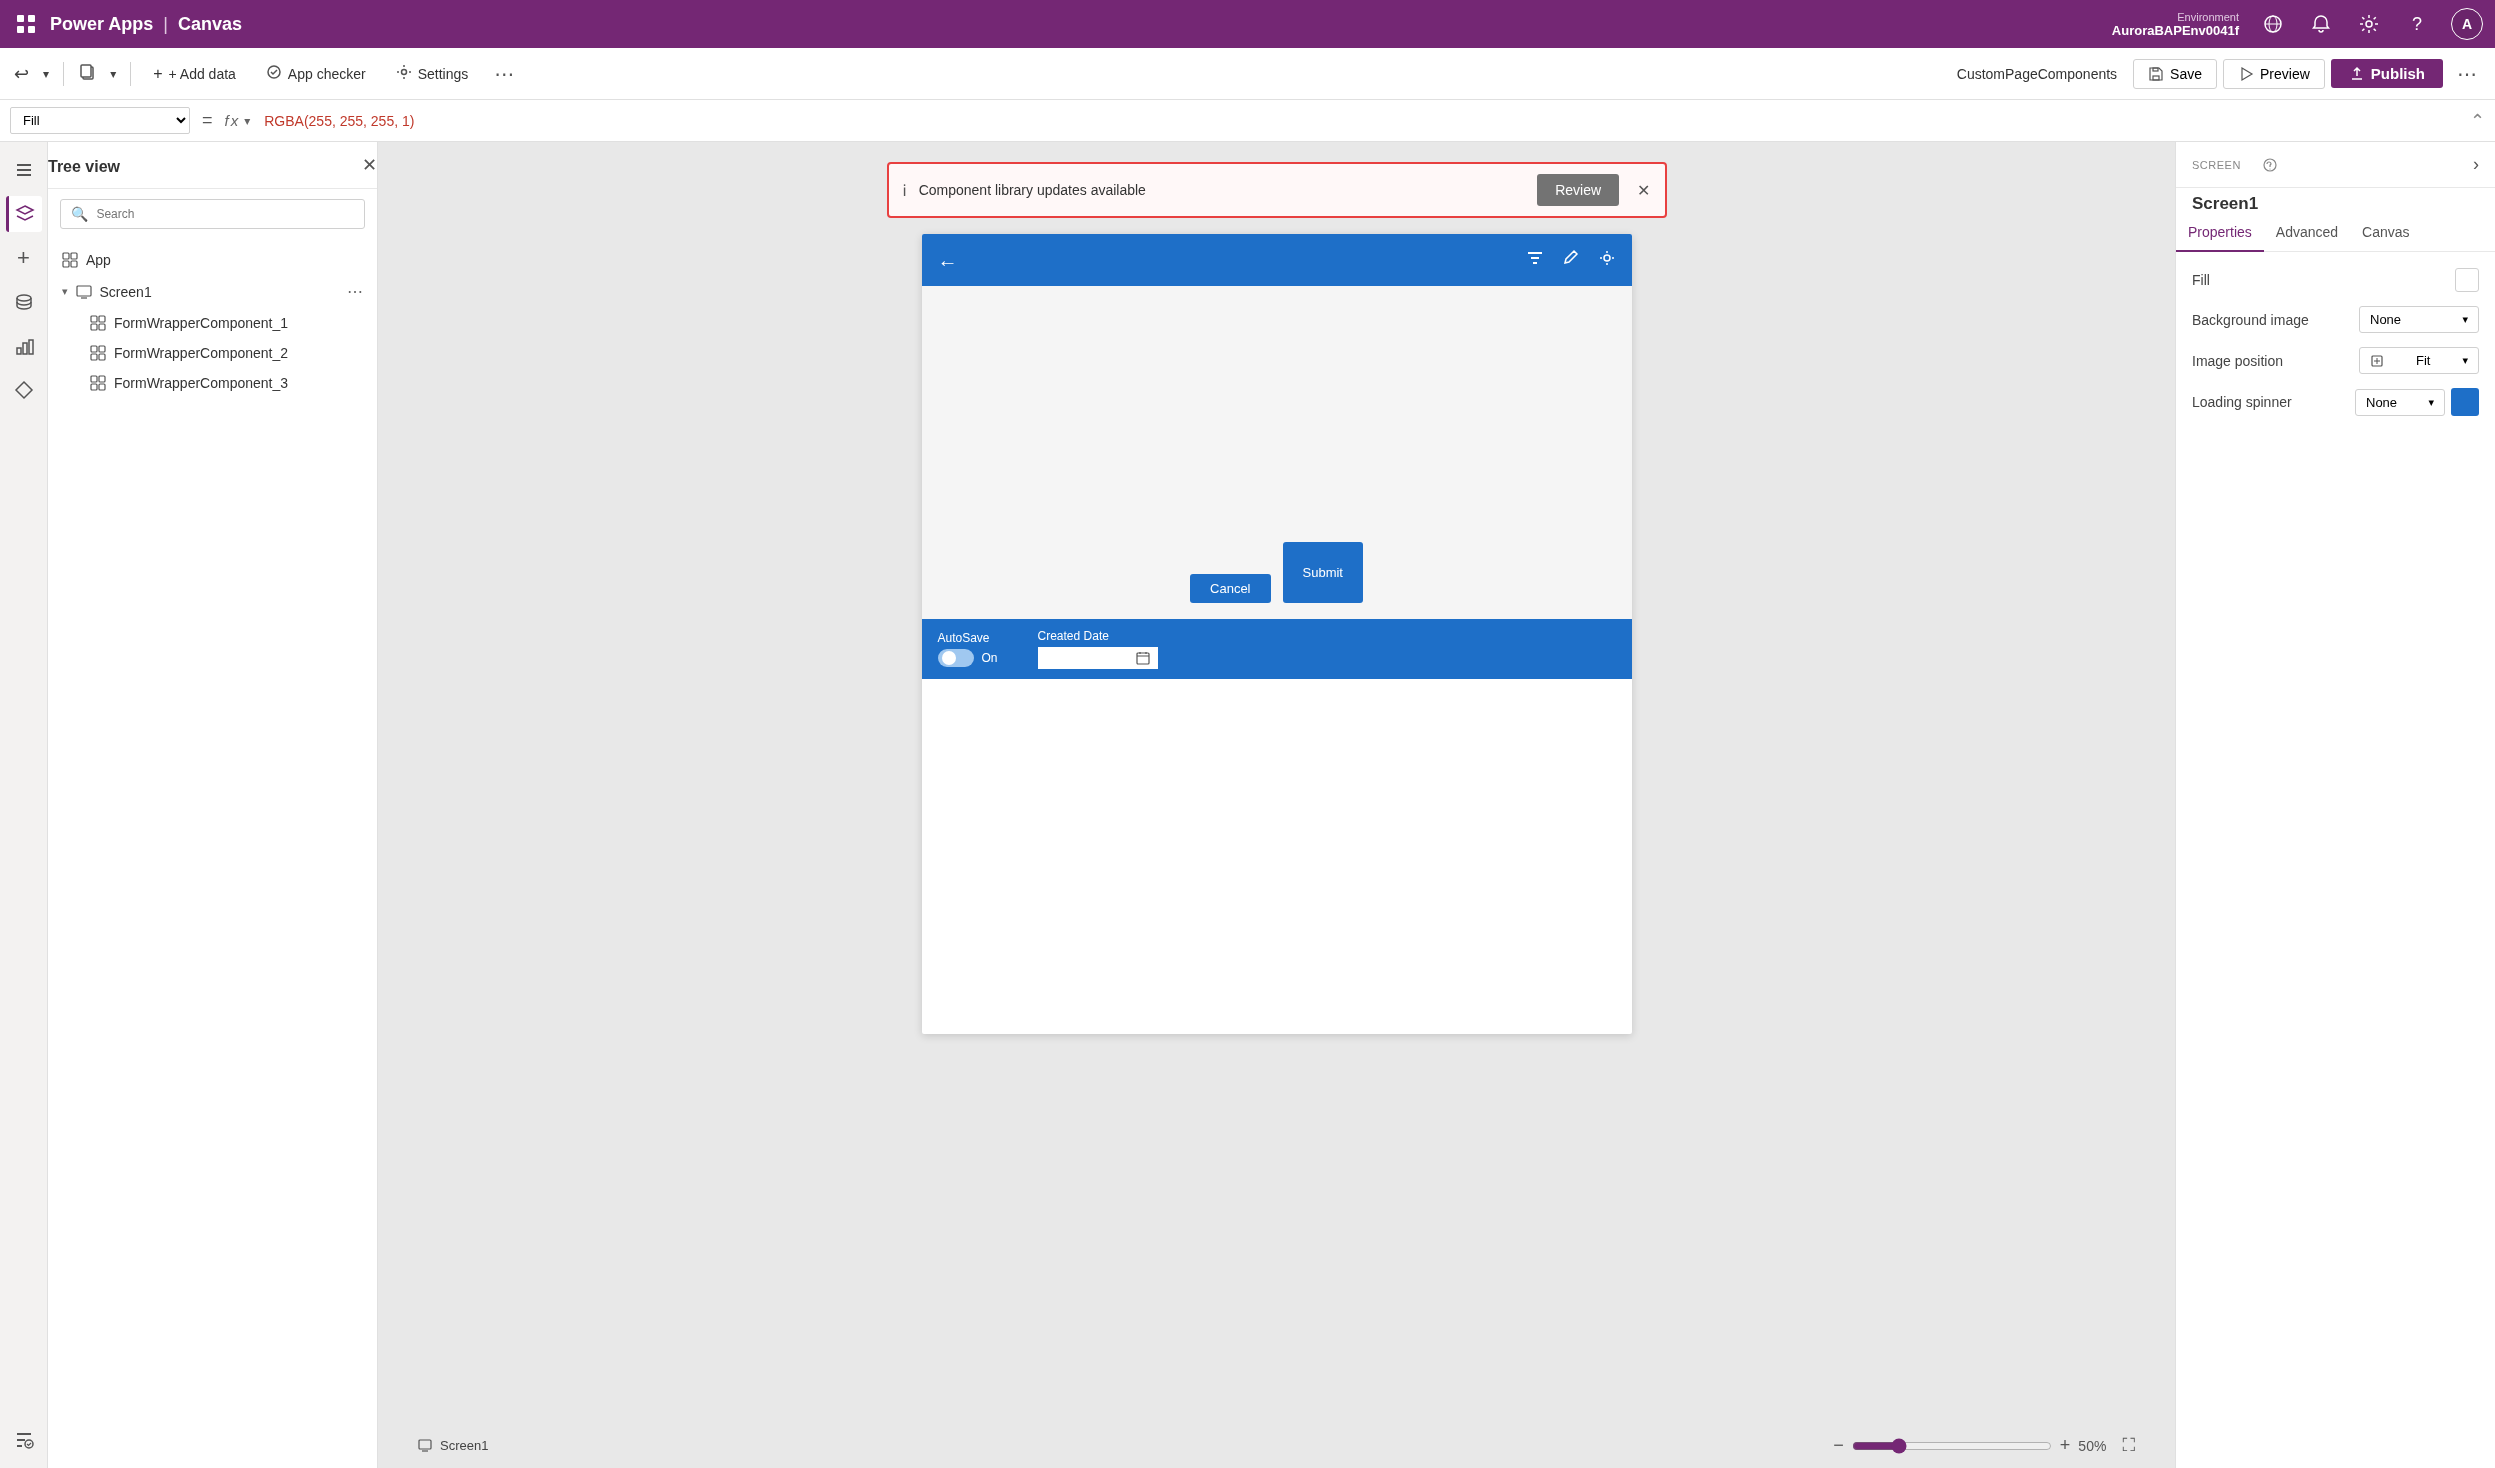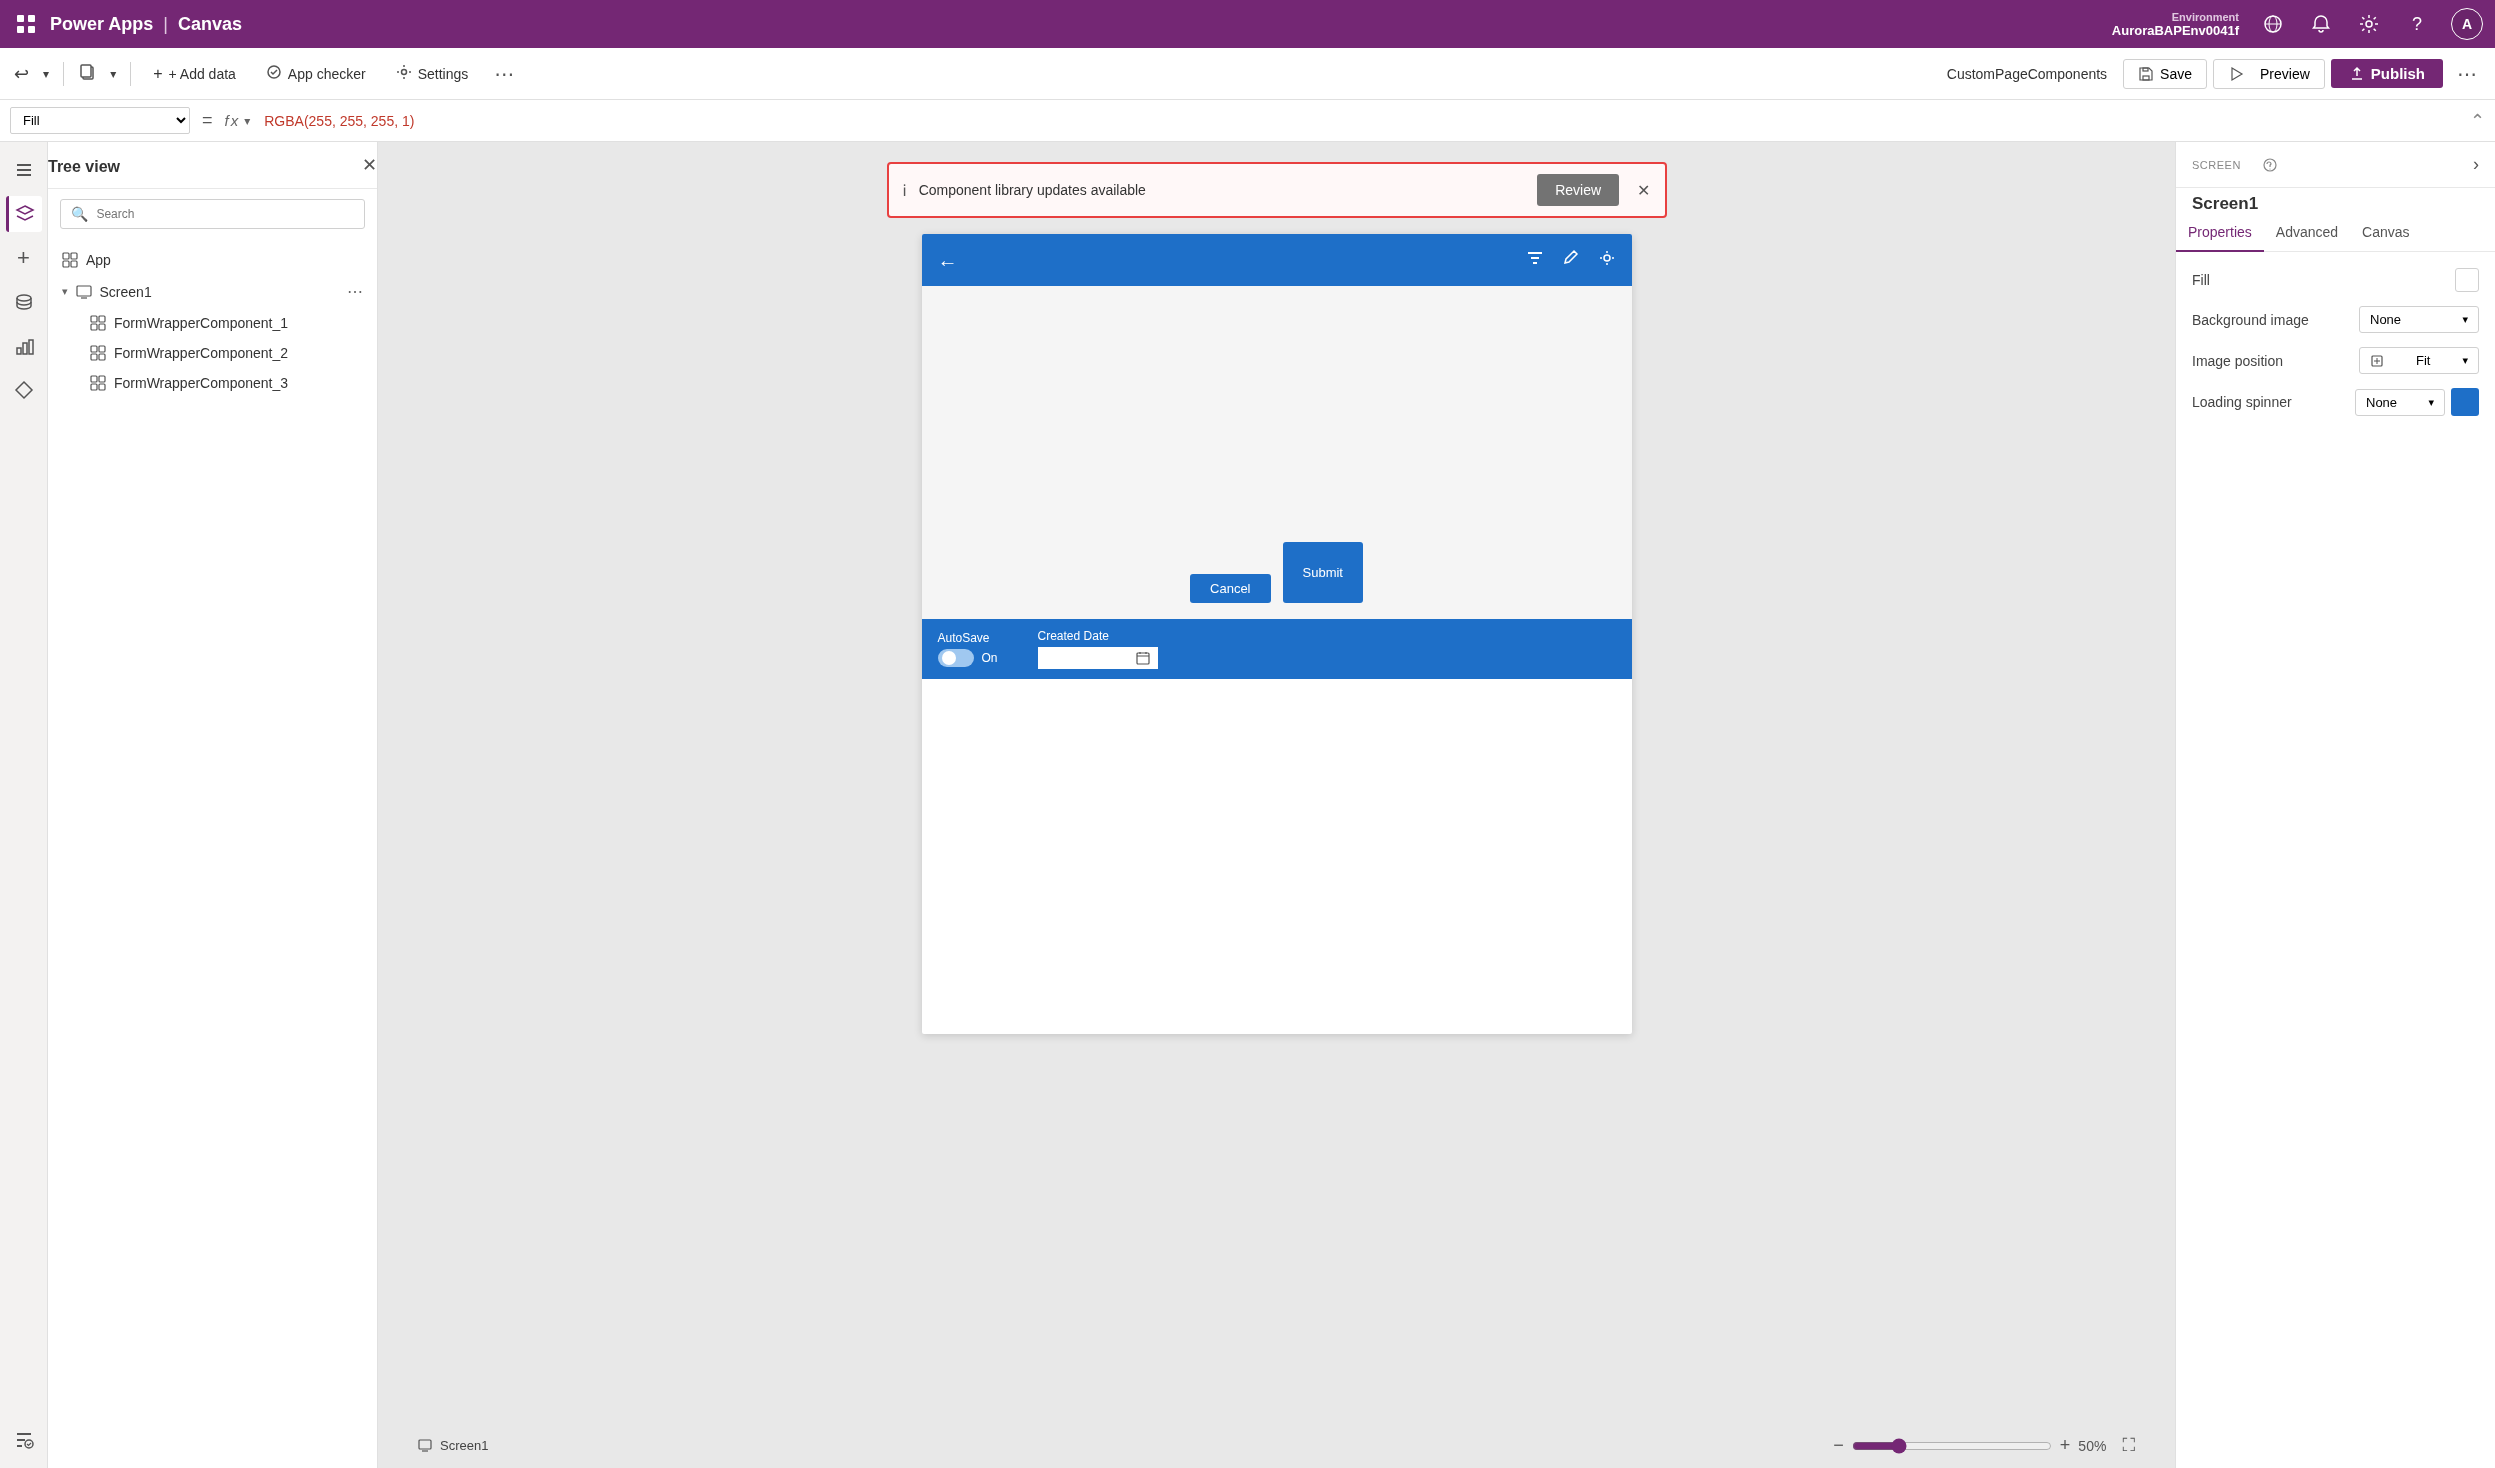--- a/index.html
+++ b/index.html
@@ -12,21 +12,21 @@
       display: flex;
       align-items: center;
       padding: 0 12px;
       color: white;
       justify-content: space-between;
     }
     .topbar-left { display: flex; align-items: center; gap: 10px; }
     .topbar-title { font-size: 18px; font-weight: 600; color: white; }
     .topbar-right { display: flex; align-items: center; gap: 20px; }
     .topbar-env { display: flex; flex-direction: column; align-items: flex-end; font-size: 12px; }
-    .topbar-env-label { color: #e0c8e0; font-size: 11px; font-weight: bold; }
+    .topbar-env-label { color: #e0c8e0; font-size: 11px; }
     .topbar-env-name { color: white; font-weight: 600; font-size: 13px; }
     .topbar-icon { width: 28px; height: 28px; display: flex; align-items: center; justify-content: center; cursor: pointer; color: white; font-size: 18px; }
     .avatar { width: 32px; height: 32px; border-radius: 50%; background: #6b246b; border: 1px solid white; display: flex; align-items: center; justify-content: center; color: white; font-weight: bold; font-size: 14px; cursor: pointer; }
 
     
     .toolbar {
       background: #ffffff;
       height: 52px;
       display: flex;
       align-items: center;
@@ -38,21 +38,21 @@
     .toolbar-right { display: flex; align-items: center; gap: 6px; }
     .tb-btn {
       display: flex; align-items: center; gap: 6px;
       padding: 6px 12px; border-radius: 3px;
       cursor: pointer; font-size: 14px; color: #333;
       border: none; background: transparent;
     }
     .tb-divider { width: 1px; height: 24px; background: #d0d0d0; margin: 0 4px; }
     .tb-undo { font-size: 18px; cursor: pointer; color: #444; padding: 4px; }
     .save-btn { display: flex; align-items: center; gap: 6px; padding: 6px 14px; border: 1px solid #d0d0d0; border-radius: 3px; cursor: pointer; font-size: 14px; background: white; }
-    .preview-btn { display: flex; align-items: center; gap: 16px; padding: 6px 14px; border: 1px solid #d0d0d0; border-radius: 3px; cursor: pointer; font-size: 14px; background: white; text-align: center; }
+    .preview-btn { display: flex; align-items: center; gap: 6px; padding: 6px 14px; border: 1px solid #d0d0d0; border-radius: 3px; cursor: pointer; font-size: 14px; background: white; text-align: center; }
     .publish-btn { display: flex; align-items: center; gap: 6px; padding: 6px 18px; border: none; border-radius: 3px; cursor: pointer; font-size: 15px; background: #742774; color: white; font-weight: 600; }
     .page-name { font-size: 14px; color: #333; margin-right: 10px; }
     .more-btn { font-size: 20px; color: #555; cursor: pointer; padding: 4px 8px; }
 
     
     .formulabar {
       height: 42px;
       background: #ffffff;
       border-bottom: 1px solid #e0e0e0;
       display: flex;

